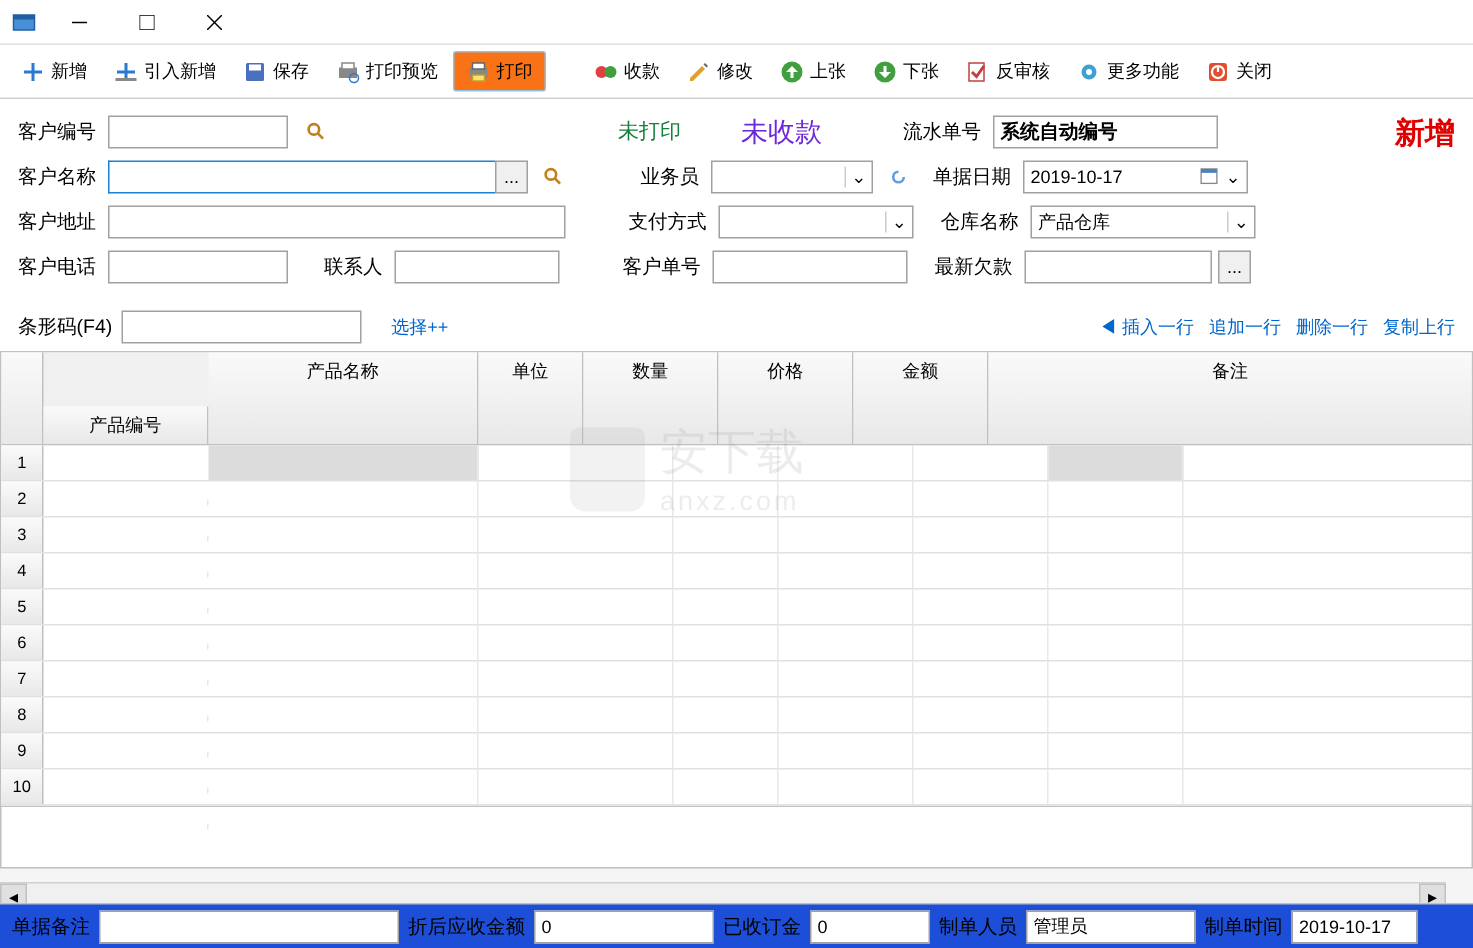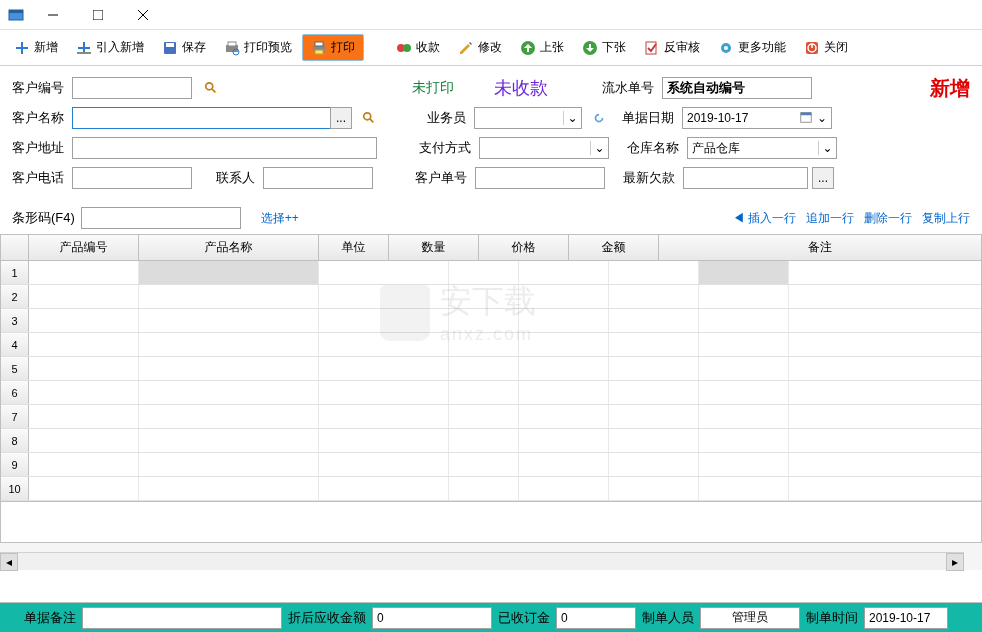--- a/index.html
+++ b/index.html
@@ -34,24 +34,24 @@
 .gh { border-right: 1px solid #c0c0c0; padding: 4px 6px; text-align: center; font-size: 12px; background: linear-gradient(#fafafa,#e8e8e8); }
 .grid-body { background: #fff; }
 .grid-row { display: flex; border-bottom: 1px solid #e0e0e0; height: 24px; }
 .gc { border-right: 1px solid #e8e8e8; padding: 2px 4px; }
 .rownum { width: 28px; text-align: center; background: linear-gradient(#fafafa,#e8e8e8); border-right: 1px solid #c0c0c0; font-size: 11px; display: flex; align-items: center; justify-content: center; }
 .grid-row.sel .gc.c2 { background: #dcdcdc; }
 .grid-row.sel .gc.c7 { background: #dcdcdc; }
 .scroll-area { height: 28px; background: #f5f5f5; border-top: 1px solid #c0c0c0; position: relative; }
 .hscroll { position: absolute; bottom: 0; left: 0; right: 18px; height: 18px; background: #f0f0f0; border-top: 1px solid #d0d0d0; display: flex; }
 .hscroll-btn { width: 18px; height: 18px; background: #e0e0e0; border: 1px solid #c0c0c0; display: flex; align-items: center; justify-content: center; cursor: pointer; }
-.bottom-bar { position: absolute; bottom: 0; left: 0; right: 0; height: 30px; display: flex; align-items: center; padding: 0 24px; border-top: 1px solid #c0c0c0; background: #14b8a6; gap: 6px; }
+.bottom-bar { position: absolute; bottom: 0; left: 0; right: 0; height: 30px; display: flex; align-items: center; padding: 0 8px; border-top: 1px solid #c0c0c0; background: #1d4ed8; gap: 6px; }
 .watermark { position: absolute; left: 380px; top: 280px; opacity: 0.15; pointer-events: none; font-size: 28px; color: #888; display: flex; align-items: center; gap: 10px; }
 .watermark .shield { width: 50px; height: 56px; background: #aaa; border-radius: 6px 6px 10px 10px; position: relative; }
-.c1 { width: 110px; } .c2 { width: 180px; } .c3 { width: 130px; } .c4 { width: 70px; } .c5 { width: 90px; } .c6 { width: 90px; } .c7 { width: 90px; } .c8 { width: 120px; }
+.c1 { width: 110px; margin-top: 36px; } .c2 { width: 180px; } .c3 { width: 130px; } .c4 { width: 70px; } .c5 { width: 90px; } .c6 { width: 90px; } .c7 { width: 90px; } .c8 { width: 120px; }
 .date-picker { display: flex; align-items: center; border: 1px solid #a0a0a0; height: 22px; background: #fff; padding: 0 4px; }
 .date-picker .cal-icon { margin-left: auto; cursor: pointer; }
 </style>
 </head>
 <body>
 
 <div class="titlebar">
   <span class="titlebar-icon">
     <svg viewBox="0 0 16 16">
         <rect x="1" y="3" width="14" height="10" fill="#4a90d9" stroke="#2060a0"></rect>
@@ -415,21 +415,21 @@
 </div>
 
 <div class="bottom-bar">
   <span class="label">单据备注</span>
   <input class="input" style="width: 200px;" value="">
   <span class="label">折后应收金额</span>
   <input class="input" style="width: 120px;" value="0">
   <span class="label">已收订金</span>
   <input class="input" style="width: 80px;" value="0">
   <span class="label">制单人员</span>
-  <input class="input" style="width: 100px; text-align: center;" value="管理员">
+  <input class="input" style="width: 113px;" value="管理员">
   <span class="label">制单时间</span>
   <input class="input" style="width: 84px;" value="2019-10-17">
 </div>
 
 <div class="watermark">
   <div class="shield"></div>
   <div>
       <div style="font-size:32px">安下载</div>
       <div style="font-size:18px;letter-spacing:2px">anxz.com</div>
     </div>

